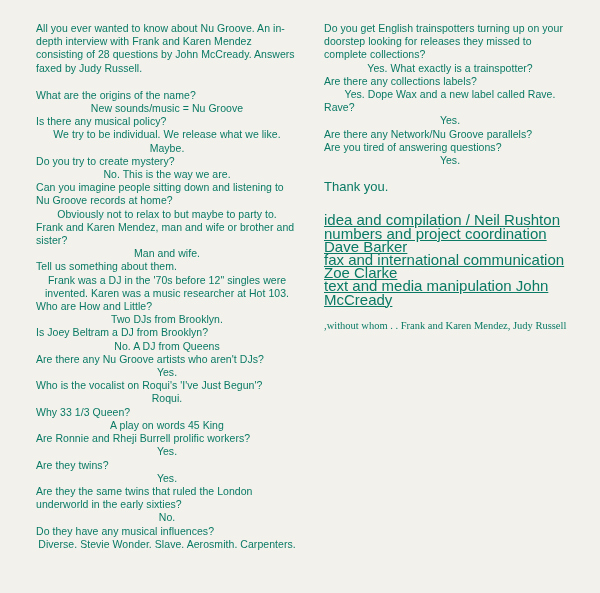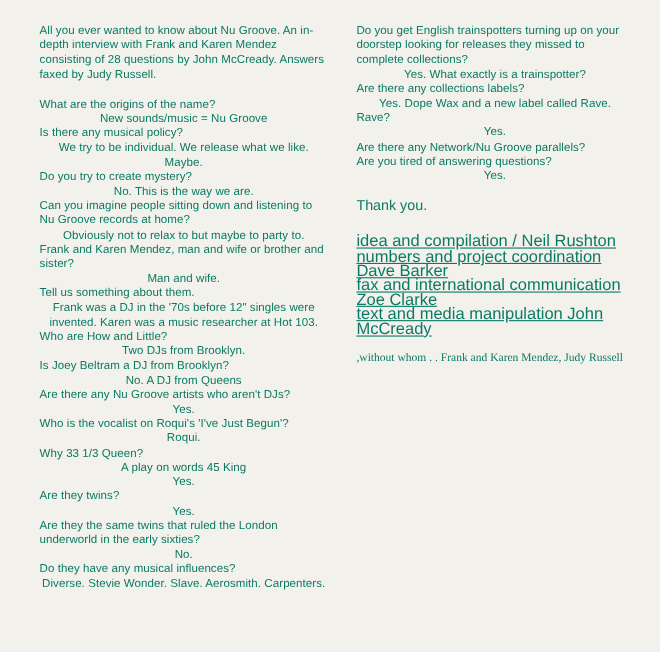--- a/index.html
+++ b/index.html
@@ -123,20 +123,21 @@
       </div>
       <div class="qa">
         <span class="q">Who is the vocalist on Roqui's 'I've Just Begun'?</span>
         <span class="a">Roqui.</span>
       </div>
       <div class="qa">
         <span class="q">Why 33 1/3 Queen?</span>
         <span class="a">A play on words  45 King</span>
       </div>
       <div class="qa">
+        <span class="q">Are Ronnie and Rheji Burrell prolific workers?</span>
         <span class="a">Yes.</span>
       </div>
       <div class="qa">
         <span class="q">Are they twins?</span>
         <span class="a">Yes.</span>
       </div>
       <div class="qa">
         <span class="q">Are they the same twins that ruled the London underworld in the early sixties?</span>
         <span class="a">No.</span>
       </div>

